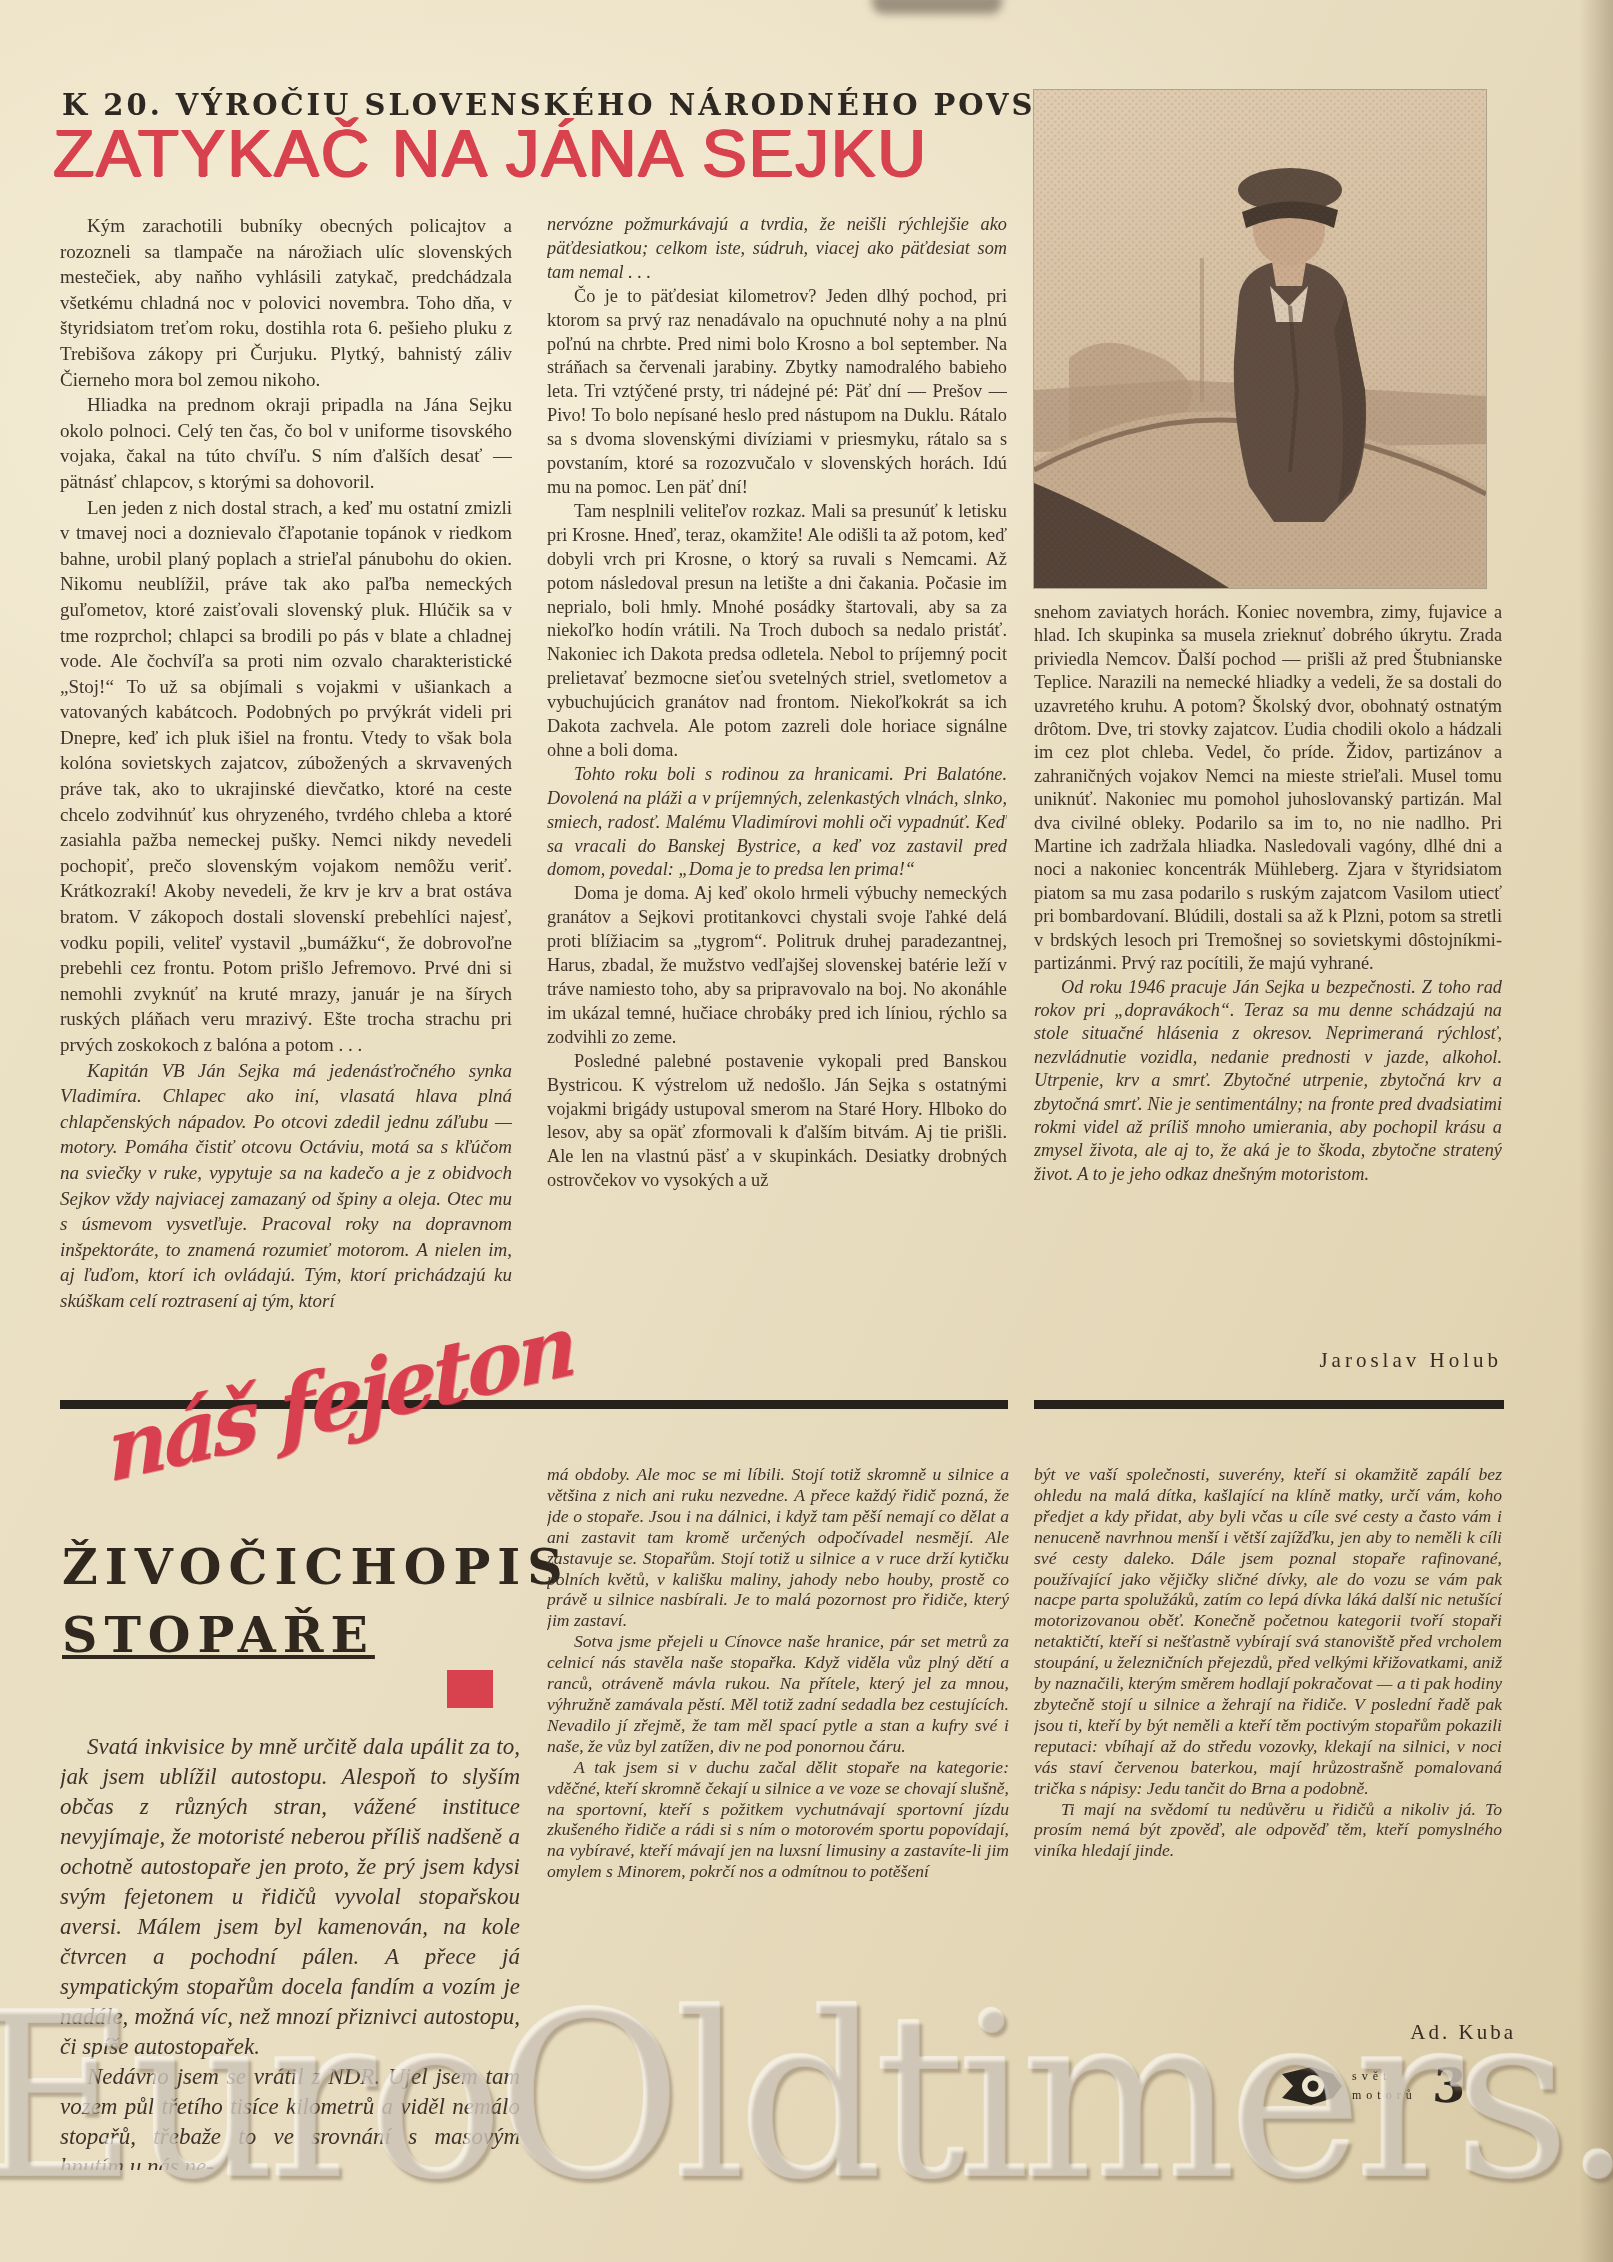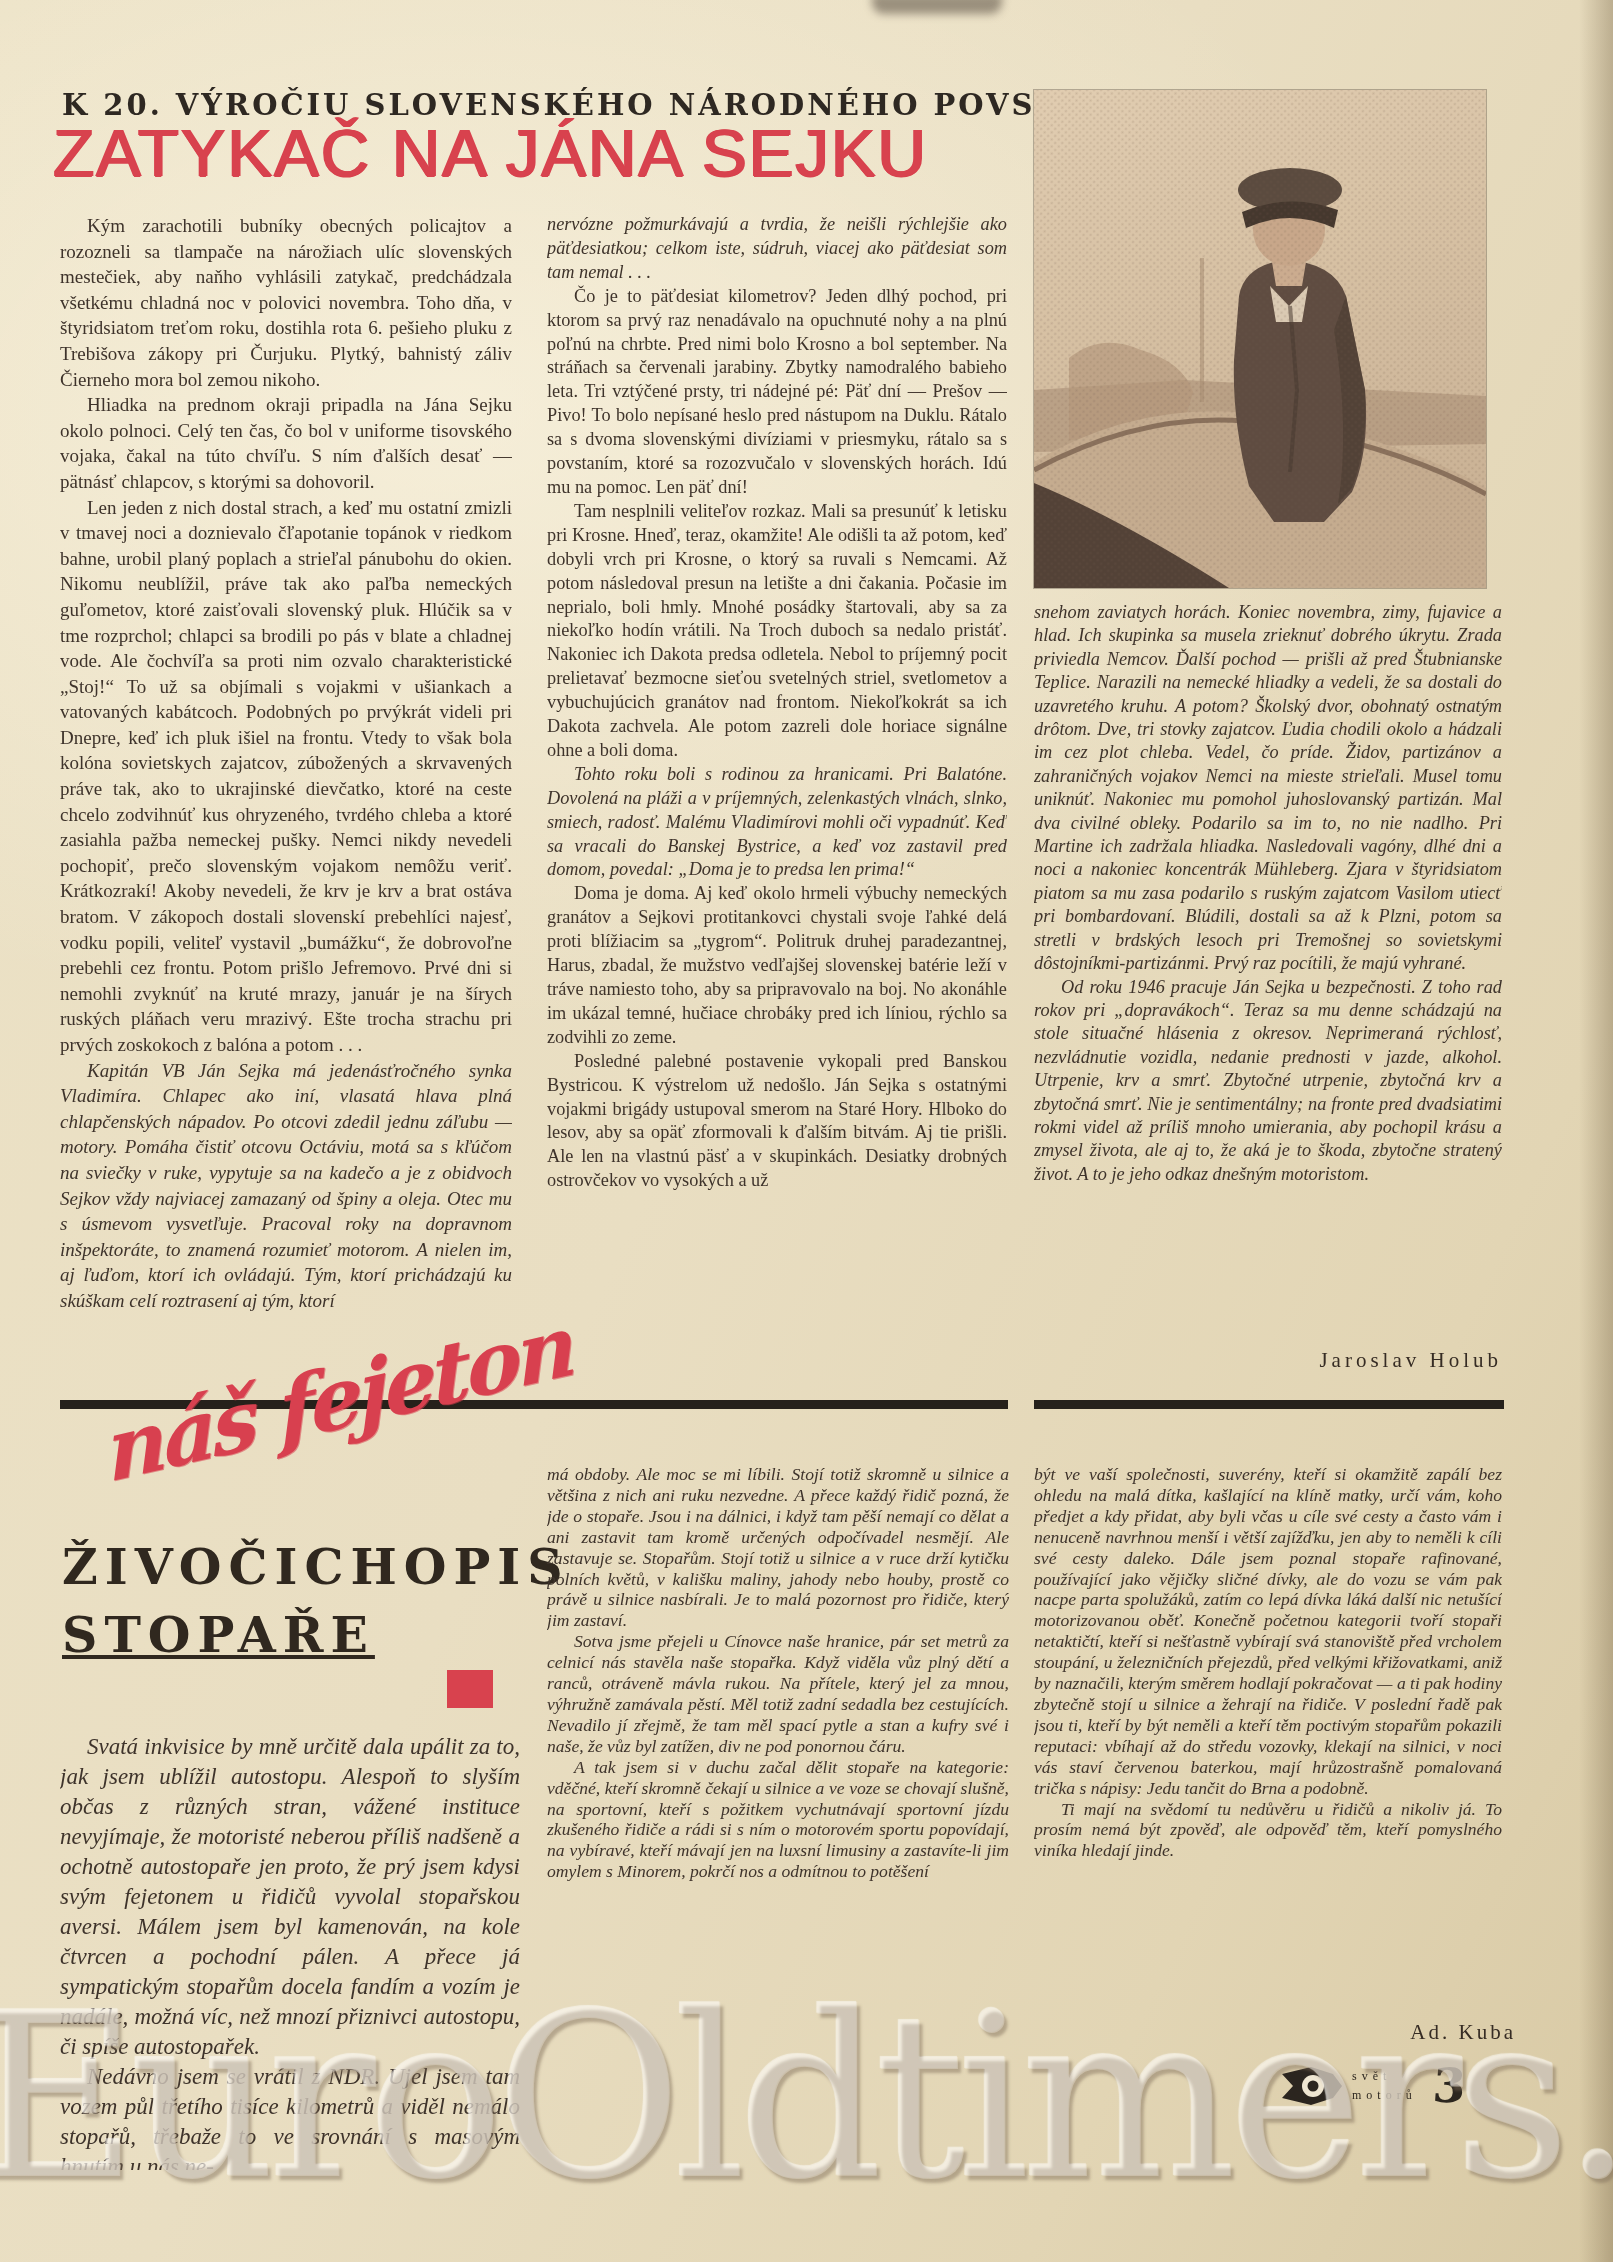--- a/index.html
+++ b/index.html
@@ -24,21 +24,21 @@
     position:absolute; left:53px; top:114px; font-family:"Liberation Sans", sans-serif;
     font-weight:normal; font-size:67px; letter-spacing:2px; color:#d8424e; white-space:nowrap;
     text-shadow:1.4px 0 0 #d8424e, -1px 0 0 #d8424e, 0 1px 0 #d8424e;
   }
   .photo{position:absolute; left:1034px; top:90px; width:452px; height:498px;
     box-shadow:0 0 0 1px rgba(70,58,45,.35);}
   .col{
     position:absolute; text-align:justify; color:#3e332b; overflow:hidden;
   }
   .col .para{margin:0; text-indent:27px;}
-  .col .para.cont{text-indent:0;font-style:italic;}
+  .col .para.cont{text-indent:0;}
   .col .para.italic{font-style:italic;}
   #col1{left:60px;  top:213px; width:452px; height:1168px; font-size:19px;   line-height:25.6px;}
   #col2{left:547px; top:213px; width:460px; height:1168px; font-size:18.3px; line-height:23.9px;}
   #col3{left:1034px;top:601px; width:468px; height:742px;  font-size:18.3px; line-height:23.4px;}
   .byline-1{
     position:absolute; left:1034px; top:1348px; width:468px; text-align:right;
     font-size:21px; letter-spacing:4px; color:#362c24;
   }
   .rule{position:absolute; top:1400px; height:9px; background:#26211b;}
   #rule-left{left:60px; width:948px;}

